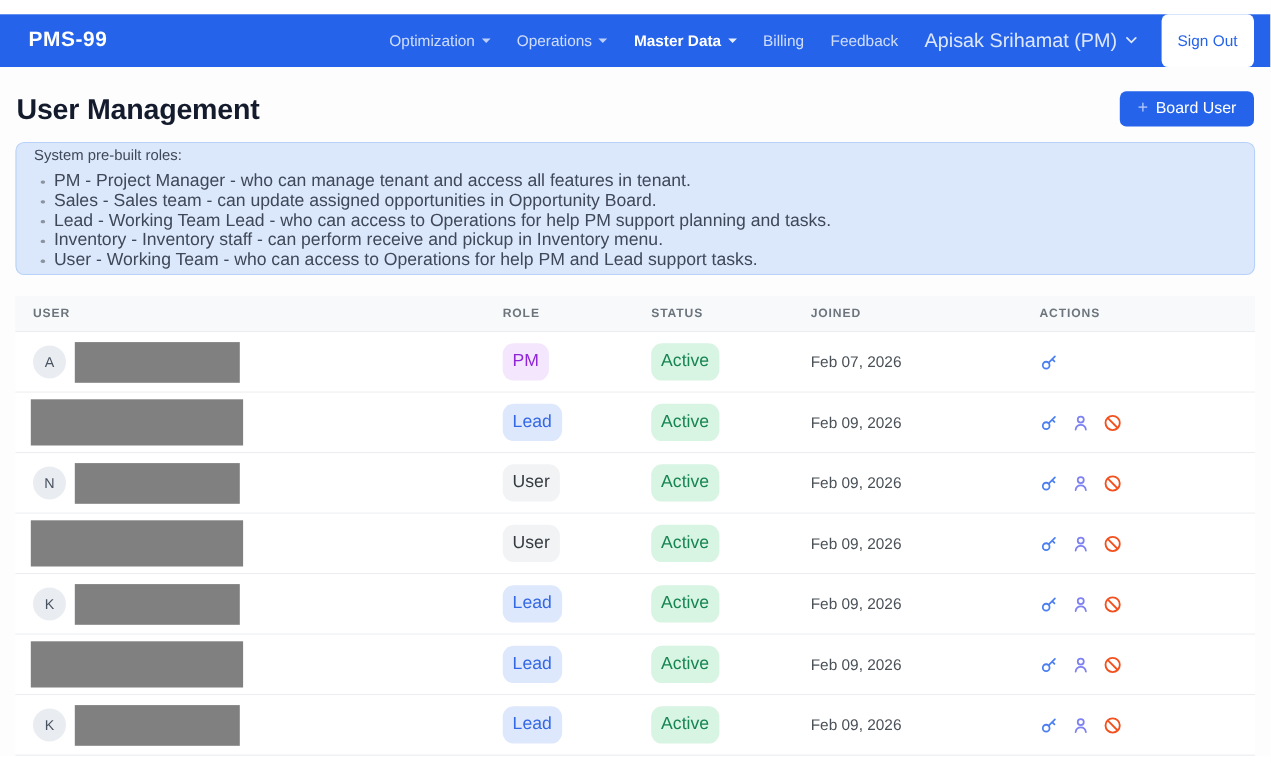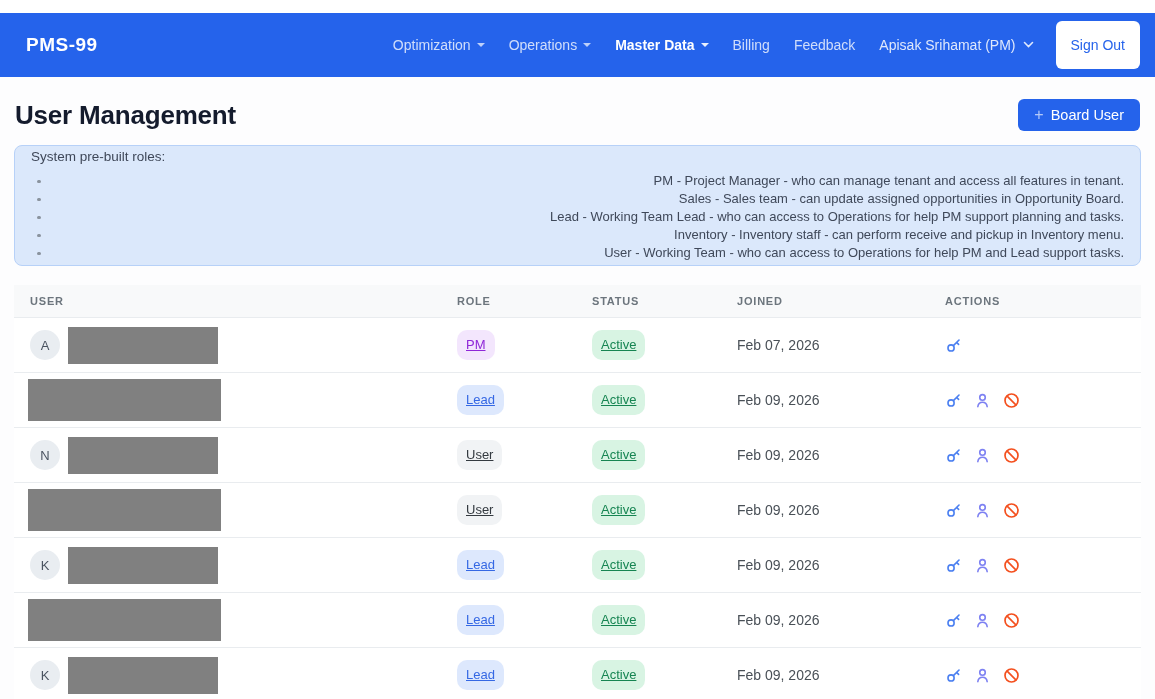--- a/index.html
+++ b/index.html
@@ -9,54 +9,54 @@
     --badge-user-bg:#f1f3f5; --badge-user-text:#343a40;
     --badge-active-bg:#d8f4e3; --badge-active-text:#168552;
     --icon-key:#4c80f1; --icon-person:#7d81f2; --icon-block:#f4501e;
     --redaction:#808080; --info-bg:#dbe8fb; --info-border:#b7d1f8;
   }
   *{box-sizing:border-box;margin:0;padding:0;}
   html,body{width:1155px;height:699px;overflow:hidden;}
   body{font-family:"Liberation Sans",sans-serif;background:#ffffff;color:#212529;}
   .top-strip{height:13px;background:#ffffff;}
   
-  .navbar{height:64px;background:var(--navbar-bg);display:flex;align-items:center;padding:0 15px 0 26px;}
+  .navbar{height:48px;background:var(--navbar-bg);display:flex;align-items:center;padding:0 15px 0 26px;}
   .brand{color:#fff;font-weight:700;font-size:19px;letter-spacing:.5px;cursor:pointer;}
   .nav-items{margin-left:auto;display:flex;align-items:center;}
   .nav-item{color:rgba(255,255,255,.78);font-size:14px;padding:8px 12px;cursor:pointer;display:flex;align-items:center;white-space:nowrap;}
   .nav-item.active{color:#ffffff;font-weight:600;}
   .caret{display:inline-block;width:0;height:0;border-left:4px solid transparent;border-right:4px solid transparent;border-top:4px solid currentColor;margin-left:6px;opacity:.9;}
-  .user-menu{color:rgba(255,255,255,.85);font-size:14px;padding:8px 12px;display:flex;align-items:center;cursor:pointer;white-space:nowrap;}
+  .user-menu{color:rgba(255,255,255,.85);font-size:18px;padding:8px 12px;display:flex;align-items:center;cursor:pointer;white-space:nowrap;}
   .user-menu svg{margin-left:7px;}
   .signout-btn{background:#ffffff;color:var(--accent);border:none;border-radius:6px;font-size:14px;font-family:inherit;padding:16px 15px;margin-left:10px;cursor:pointer;font-weight:400;}
   
   .page{background:#fdfdfe;}
   .page-head{display:flex;align-items:center;justify-content:space-between;padding:22px 15px 0 15px;gap:20px;}
   .page-title{font-size:26px;font-weight:700;color:#141b2d;letter-spacing:-.2px;}
   .invite-btn{background:var(--accent);color:#fff;border:none;border-radius:6px;font-family:inherit;font-size:14.5px;padding:8px 16px;display:flex;align-items:center;cursor:pointer;}
   .invite-btn .plus{color:rgba(255,255,255,.65);margin-right:7px;font-size:16px;line-height:1;}
   
   .info-box{margin:14px 14px 0 14px;background:var(--info-bg);border:1px solid var(--info-border);border-radius:8px;padding:3px 16px;color:#3f4859;}
   .info-title{font-size:13.5px;margin-bottom:8px;}
   .info-list{list-style:none;}
-  .info-list li{font-size:13px;line-height:18px;padding-left:18px;position:relative;text-align:right;}
+  .info-list li{font-size:16px;line-height:18px;padding-left:18px;position:relative;}
   .info-list li::before{content:"";position:absolute;left:6px;top:7.5px;width:3.5px;height:3.5px;border-radius:50%;background:#8a939e;}
   
   .table{margin:19px 14px 0 14px;}
   .t-row{display:grid;grid-template-columns:427px 135px 145px 208px 1fr;align-items:center;}
   .t-head{background:#f8f9fa;border-bottom:1px solid #e9ecef;}
   .t-head .t-cell{font-size:11px;font-weight:600;color:#6c757d;letter-spacing:.8px;padding:10px 16px;}
   .t-body .t-row{height:55px;border-bottom:1px solid #e9ecef;background:#fff;}
   .t-cell{padding:0 16px;}
   .user-cell{display:flex;align-items:center;}
   .avatar{width:30px;height:30px;border-radius:50%;background:#e9edf1;color:#4a5360;font-size:13px;display:flex;align-items:center;justify-content:center;margin-right:8px;flex:none;}
   .redacted{background:var(--redaction);}
   .redacted.name{width:150px;height:37px;}
   .redacted.full{width:193px;height:42px;margin-left:-2px;}
-  .badge{display:inline-block;font-size:13px;padding:8px 9px;border-radius:10px;line-height:1.15;text-decoration:underline;}
+  .badge{display:inline-block;font-size:16px;padding:8px 9px;border-radius:10px;line-height:1.15;}
   .badge.pm{background:var(--badge-pm-bg);color:var(--badge-pm-text);}
   .badge.lead{background:var(--badge-lead-bg);color:var(--badge-lead-text);}
   .badge.user{background:var(--badge-user-bg);color:var(--badge-user-text);}
   .badge.active{background:var(--badge-active-bg);color:var(--badge-active-text);}
   .joined{font-size:14px;color:#495057;}
   .actions-cell{display:flex;align-items:center;gap:12px;}
   .action-icon{width:17px;height:17px;display:inline-flex;align-items:center;justify-content:center;cursor:pointer;background:none;border:none;padding:0;}
   .action-icon.key{color:var(--icon-key);}
   .action-icon.person{color:var(--icon-person);}
   .action-icon.block{color:var(--icon-block);}

